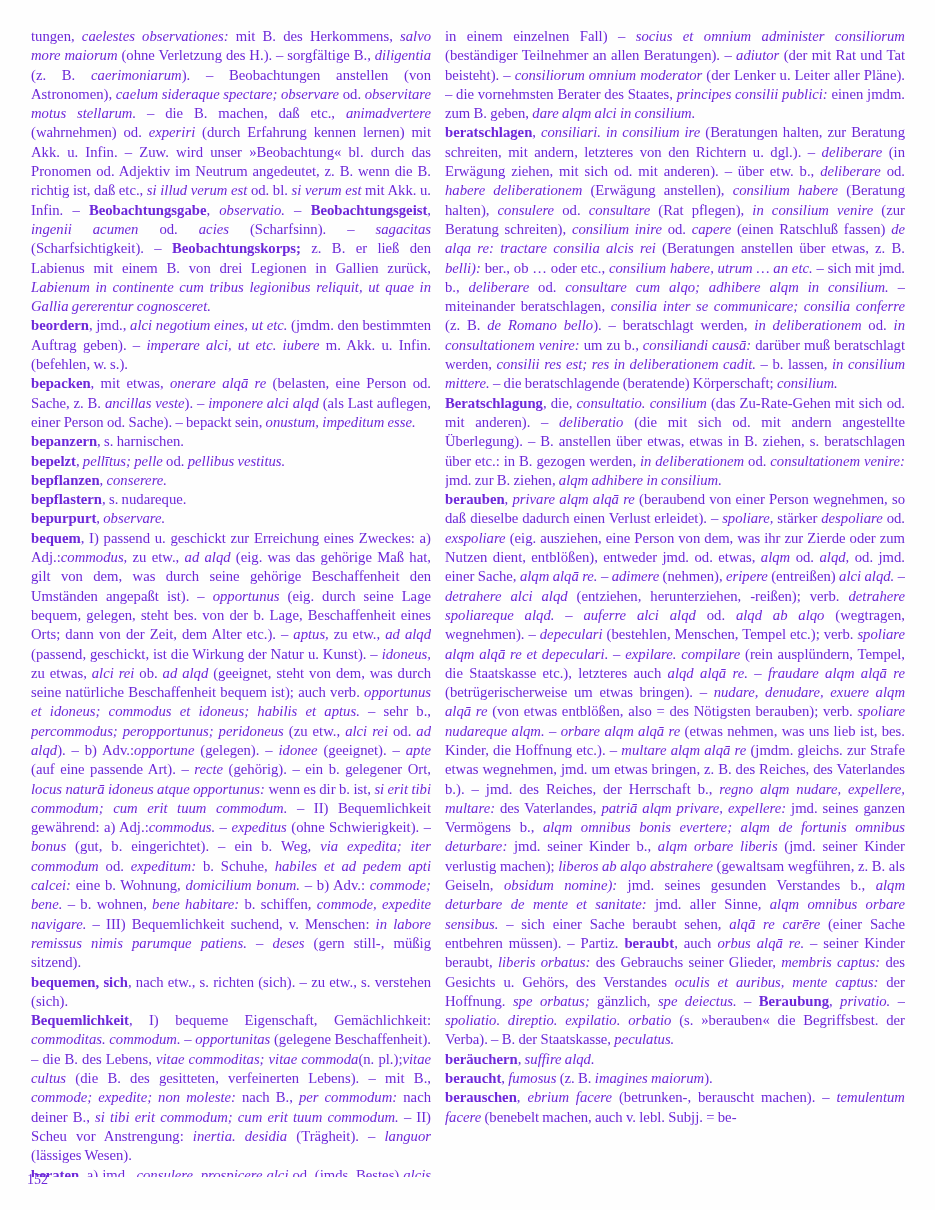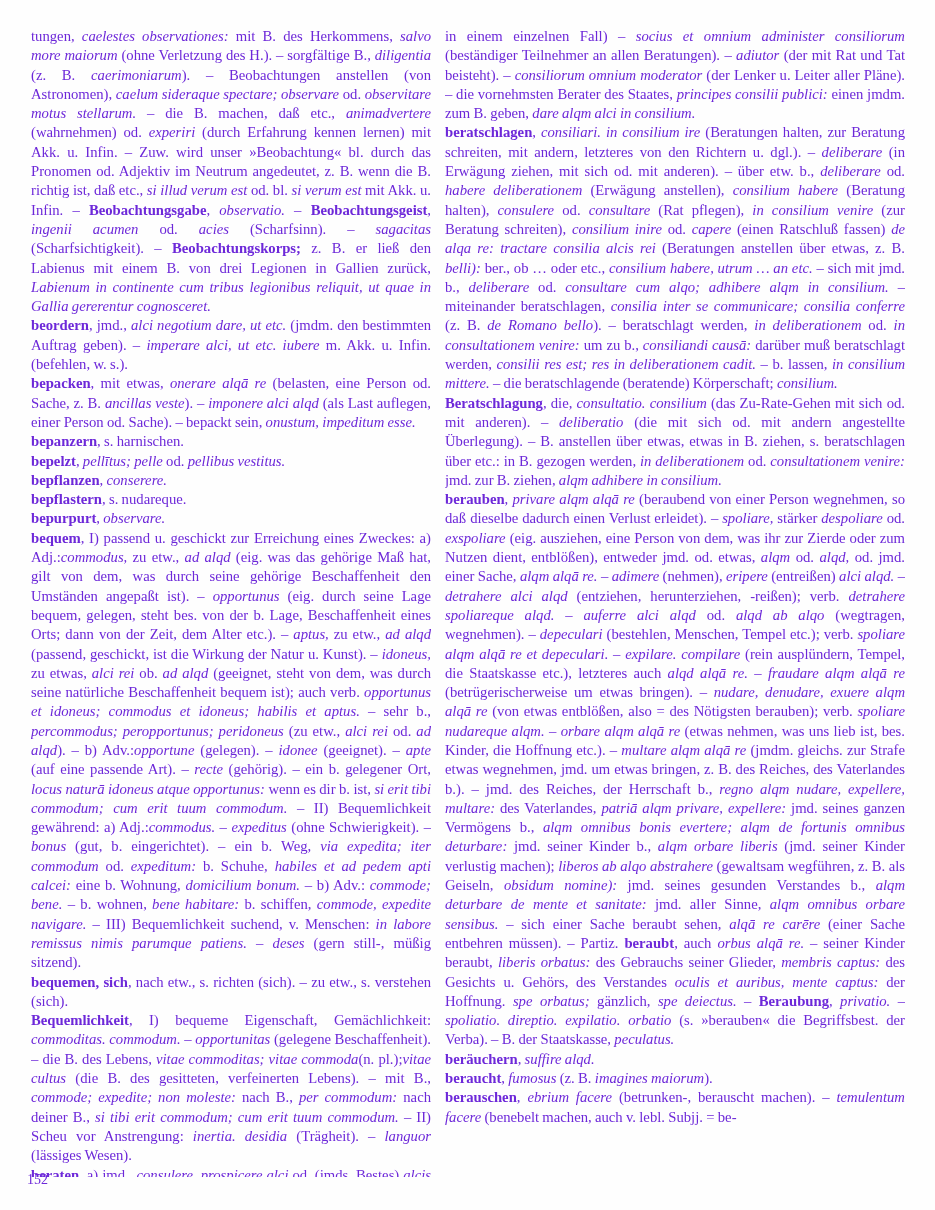--- a/index.html
+++ b/index.html
@@ -43,21 +43,21 @@
     line-height:16px;
   }
 </style>
 </head>
 <body>
 
 <div class="page">
   <div class="columns">
     <div class="col col-left">
         <p class="entry"><span>tungen, </span><span class="it">caelestes observationes:</span><span> mit B. des Herkommens, </span><span class="it">salvo more maiorum</span><span> (ohne Verletzung des H.). – sorgfältige B., </span><span class="it">diligentia</span><span> (z. B. </span><span class="it">caerimoniarum</span><span>). – Beobachtungen anstellen (von Astronomen), </span><span class="it">caelum sideraque spectare; observare</span><span> od. </span><span class="it">observitare motus stellarum.</span><span> – die B. machen, daß etc., </span><span class="it">animadvertere</span><span> (wahrnehmen) od. </span><span class="it">experiri</span><span> (durch Erfahrung kennen lernen) mit Akk. u. Infin. – Zuw. wird unser »Beobachtung« bl. durch das Pronomen od. Adjektiv im Neutrum angedeutet, z. B. wenn die B. richtig ist, daß etc., </span><span class="it">si illud verum est</span><span> od. bl. </span><span class="it">si verum est</span><span> mit Akk. u. Infin. – </span><span class="bd">Beobachtungsgabe</span><span>, </span><span class="it">observatio.</span><span> – </span><span class="bd">Beobachtungsgeist</span><span>, </span><span class="it">ingenii acumen</span><span> od. </span><span class="it">acies</span><span> (Scharfsinn). – </span><span class="it">sagacitas</span><span> (Scharfsichtigkeit). – </span><span class="bd">Beobachtungskorps;</span><span> z. B. er ließ den Labienus mit einem B. von drei Legionen in Gallien zurück, </span><span class="it">Labienum in continente cum tribus legionibus reliquit, ut quae in Gallia gererentur cognosceret.</span></p>
-        <p class="entry"><span class="bd">beordern</span><span>, jmd., </span><span class="it">alci negotium dare, ut etc.</span><span> (jmdm. den bestimmten Auftrag geben). – </span><span class="it">imperare alci, ut etc. iubere</span><span> m. Akk. u. Infin. (befehlen, w. s.).</span></p>
+        <p class="entry"><span class="bd">beordern</span><span>, jmd., </span><span class="it">alci negotium eines, ut etc.</span><span> (jmdm. den bestimmten Auftrag geben). – </span><span class="it">imperare alci, ut etc. iubere</span><span> m. Akk. u. Infin. (befehlen, w. s.).</span></p>
         <p class="entry"><span class="bd">bepacken</span><span>, mit etwas, </span><span class="it">onerare alqā re</span><span> (belasten, eine Person od. Sache, z. B. </span><span class="it">ancillas veste</span><span>). – </span><span class="it">imponere alci alqd</span><span> (als Last auflegen, einer Person od. Sache). – bepackt sein, </span><span class="it">onustum, impeditum esse.</span></p>
         <p class="entry"><span class="bd">bepanzern</span><span>, s. harnischen.</span></p>
         <p class="entry"><span class="bd">bepelzt</span><span>, </span><span class="it">pellītus; pelle</span><span> od. </span><span class="it">pellibus vestitus.</span></p>
         <p class="entry"><span class="bd">bepflanzen</span><span>, </span><span class="it">conserere.</span></p>
         <p class="entry"><span class="bd">bepflastern</span><span>, s. nudareque.</span></p>
         <p class="entry"><span class="bd">bepurpurt</span><span>, </span><span class="it">observare.</span></p>
         <p class="entry"><span class="bd">bequem</span><span>, I) passend u. geschickt zur Erreichung eines Zweckes: a) </span><span>Adj.:</span><span class="it">commodus,</span><span> zu etw., </span><span class="it">ad alqd</span><span> (eig. was das gehörige Maß hat, gilt von dem, was durch seine gehörige Beschaffenheit den Umständen angepaßt ist). – </span><span class="it">opportunus</span><span> (eig. durch seine Lage bequem, gelegen, steht bes. von der b. Lage, Beschaffenheit eines Orts; dann von der Zeit, dem Alter etc.). – </span><span class="it">aptus,</span><span> zu etw., </span><span class="it">ad alqd</span><span> (passend, geschickt, ist die Wirkung der Natur u. Kunst). – </span><span class="it">idoneus,</span><span> zu etwas, </span><span class="it">alci rei</span><span> ob. </span><span class="it">ad alqd</span><span> (geeignet, steht von dem, was durch seine natürliche Beschaffenheit bequem ist); auch verb. </span><span class="it">opportunus et idoneus; commodus et idoneus; habilis et aptus.</span><span> – sehr b., </span><span class="it">percommodus; peropportunus; peridoneus</span><span> (zu etw., </span><span class="it">alci rei</span><span> od. </span><span class="it">ad alqd</span><span>). – b) </span><span>Adv.:</span><span class="it">opportune</span><span> (gelegen). – </span><span class="it">idonee</span><span> (geeignet). – </span><span class="it">apte</span><span> (auf eine passende Art). – </span><span class="it">recte</span><span> (gehörig). – ein b. gelegener Ort, </span><span class="it">locus naturā idoneus atque opportunus:</span><span> wenn es dir b. ist, </span><span class="it">si erit tibi commodum; cum erit tuum commodum.</span><span> – II) Bequemlichkeit gewährend: a) </span><span>Adj.:</span><span class="it">commodus.</span><span> – </span><span class="it">expeditus</span><span> (ohne Schwierigkeit). – </span><span class="it">bonus</span><span> (gut, b. eingerichtet). – ein b. Weg, </span><span class="it">via expedita; iter commodum</span><span> od. </span><span class="it">expeditum:</span><span> b. Schuhe, </span><span class="it">habiles et ad pedem apti calcei:</span><span> eine b. Wohnung, </span><span class="it">domicilium bonum.</span><span> – b) </span><span>Adv.:</span><span> </span><span class="it">commode; bene.</span><span> – b. wohnen, </span><span class="it">bene habitare:</span><span> b. schiffen, </span><span class="it">commode, expedite navigare.</span><span> – III) Bequemlichkeit suchend, v. Menschen: </span><span class="it">in labore remissus nimis parumque patiens.</span><span> – </span><span class="it">deses</span><span> (gern still-, müßig sitzend).</span></p>
         <p class="entry"><span class="bd">bequemen, sich</span><span>, nach etw., s. richten (sich). – zu etw., s. verstehen (sich).</span></p>
         <p class="entry"><span class="bd">Bequemlichkeit</span><span>, I) bequeme Eigenschaft, Gemächlichkeit: </span><span class="it">commoditas. commodum.</span><span> – </span><span class="it">opportunitas</span><span> (gelegene Beschaffenheit). – die B. des Lebens, </span><span class="it">vitae commoditas; vitae commoda</span><span>(n. pl.);</span><span class="it">vitae cultus</span><span> (die B. des gesitteten, verfeinerten Lebens). – mit B., </span><span class="it">commode; expedite; non moleste:</span><span> nach B., </span><span class="it">per commodum:</span><span> nach deiner B., </span><span class="it">si tibi erit commodum; cum erit tuum commodum.</span><span> – II) Scheu vor Anstrengung: </span><span class="it">inertia. desidia</span><span> (Trägheit). – </span><span class="it">languor</span><span> (lässiges Wesen).</span></p>
         <p class="entry"><span class="bd">beraten</span><span>, a) jmd., </span><span class="it">consulere, prospicere alci</span><span> od. (jmds. Bestes) </span><span class="it">alcis saluti</span></p>

